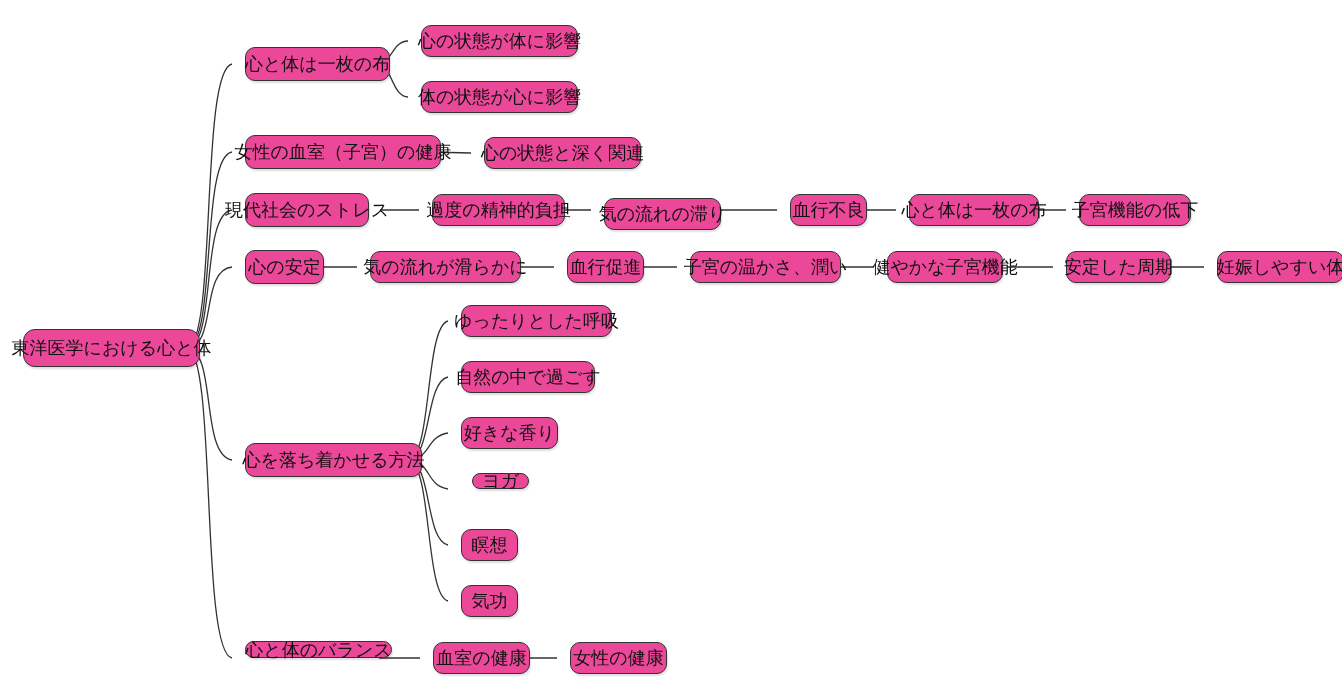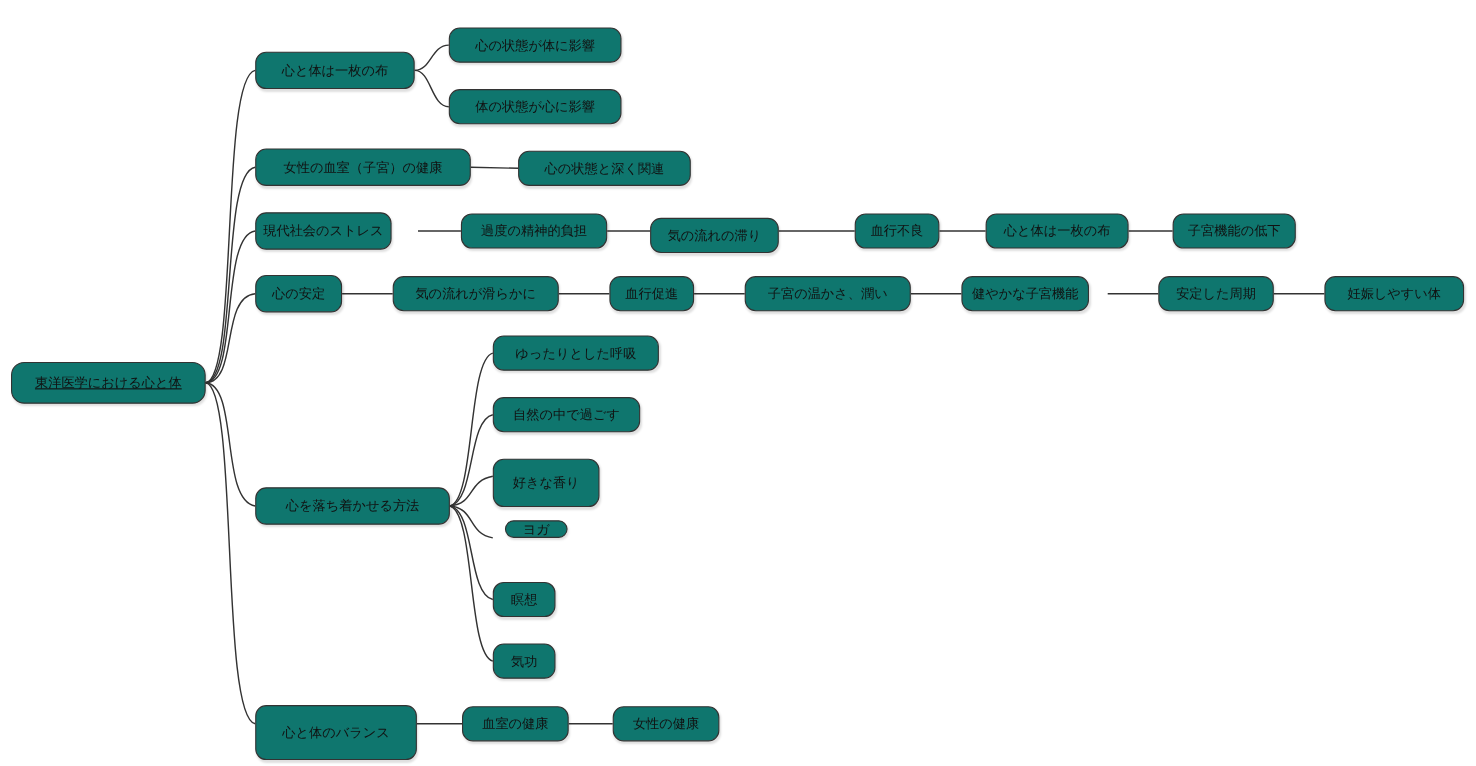--- a/index.html
+++ b/index.html
@@ -5,26 +5,27 @@
   html,body{margin:0;padding:0;background:#ffffff;}
   .canvas{
     position:relative;width:1342px;height:696px;background:#ffffff;
     font-family:"DejaVu Sans",sans-serif;overflow:hidden;
   }
   svg.edges{position:absolute;left:0;top:0;width:1342px;height:696px;}
   svg.edges path{fill:none;stroke:#333333;stroke-width:1.3px;}
   .node{
     position:absolute;box-sizing:border-box;
     display:flex;align-items:center;justify-content:center;
-    background:#0f766e;border:1.5px solid #333333;border-radius:10px;
-    font-size:12px;color:#111111;white-space:nowrap;
+    background:#ec4899;border:1.5px solid #333333;border-radius:10px;
+    font-size:18px;color:#111111;white-space:nowrap;
     box-shadow:1px 2px 2px rgba(0,0,0,0.13);
     line-height:1;
+    margin-left:13px;
   }
-  .node.root{border-radius:12px;text-decoration:underline;}
+  .node.root{border-radius:12px;}
 </style>
 </head>
 <body>
 
 <div class="canvas">
 
   <svg class="edges" viewBox="0 0 1342 696">
 
     <path d="M187,348 C217,344 200,70 232,64"></path>
     <path d="M187,348 C217,345 200,157 232,152"></path>
@@ -82,22 +83,22 @@
   <div class="node" style="left:357px;top:251px;width:151px;height:32px">気の流れが滑らかに</div>
   <div class="node" style="left:554px;top:251px;width:77px;height:32px">血行促進</div>
   <div class="node" style="left:677px;top:251px;width:151px;height:32px">子宮の温かさ、潤い</div>
   <div class="node" style="left:874px;top:251px;width:116px;height:32px">健やかな子宮機能</div>
   <div class="node" style="left:1053px;top:251px;width:105px;height:32px">安定した周期</div>
   <div class="node" style="left:1204px;top:251px;width:127px;height:32px">妊娠しやすい体</div>
 
   <div class="node" style="left:232px;top:443px;width:177px;height:34px">心を落ち着かせる方法</div>
   <div class="node" style="left:448px;top:305px;width:151px;height:32px">ゆったりとした呼吸</div>
   <div class="node" style="left:448px;top:361px;width:134px;height:32px">自然の中で過ごす</div>
-  <div class="node" style="left:448px;top:417px;width:97px;height:44px">好きな香り</div>
+  <div class="node" style="left:448px;top:417px;width:97px;height:32px">好きな香り</div>
   <div class="node" style="left:459px;top:473px;width:57px;height:16px">ヨガ</div>
   <div class="node" style="left:448px;top:529px;width:57px;height:32px">瞑想</div>
   <div class="node" style="left:448px;top:585px;width:57px;height:32px">気功</div>
 
-  <div class="node" style="left:232px;top:641px;width:147px;height:50px">心と体のバランス</div>
+  <div class="node" style="left:232px;top:641px;width:147px;height:17px">心と体のバランス</div>
   <div class="node" style="left:420px;top:642px;width:97px;height:32px">血室の健康</div>
   <div class="node" style="left:557px;top:642px;width:97px;height:32px">女性の健康</div>
 
 </div>
 
 </body></html>

